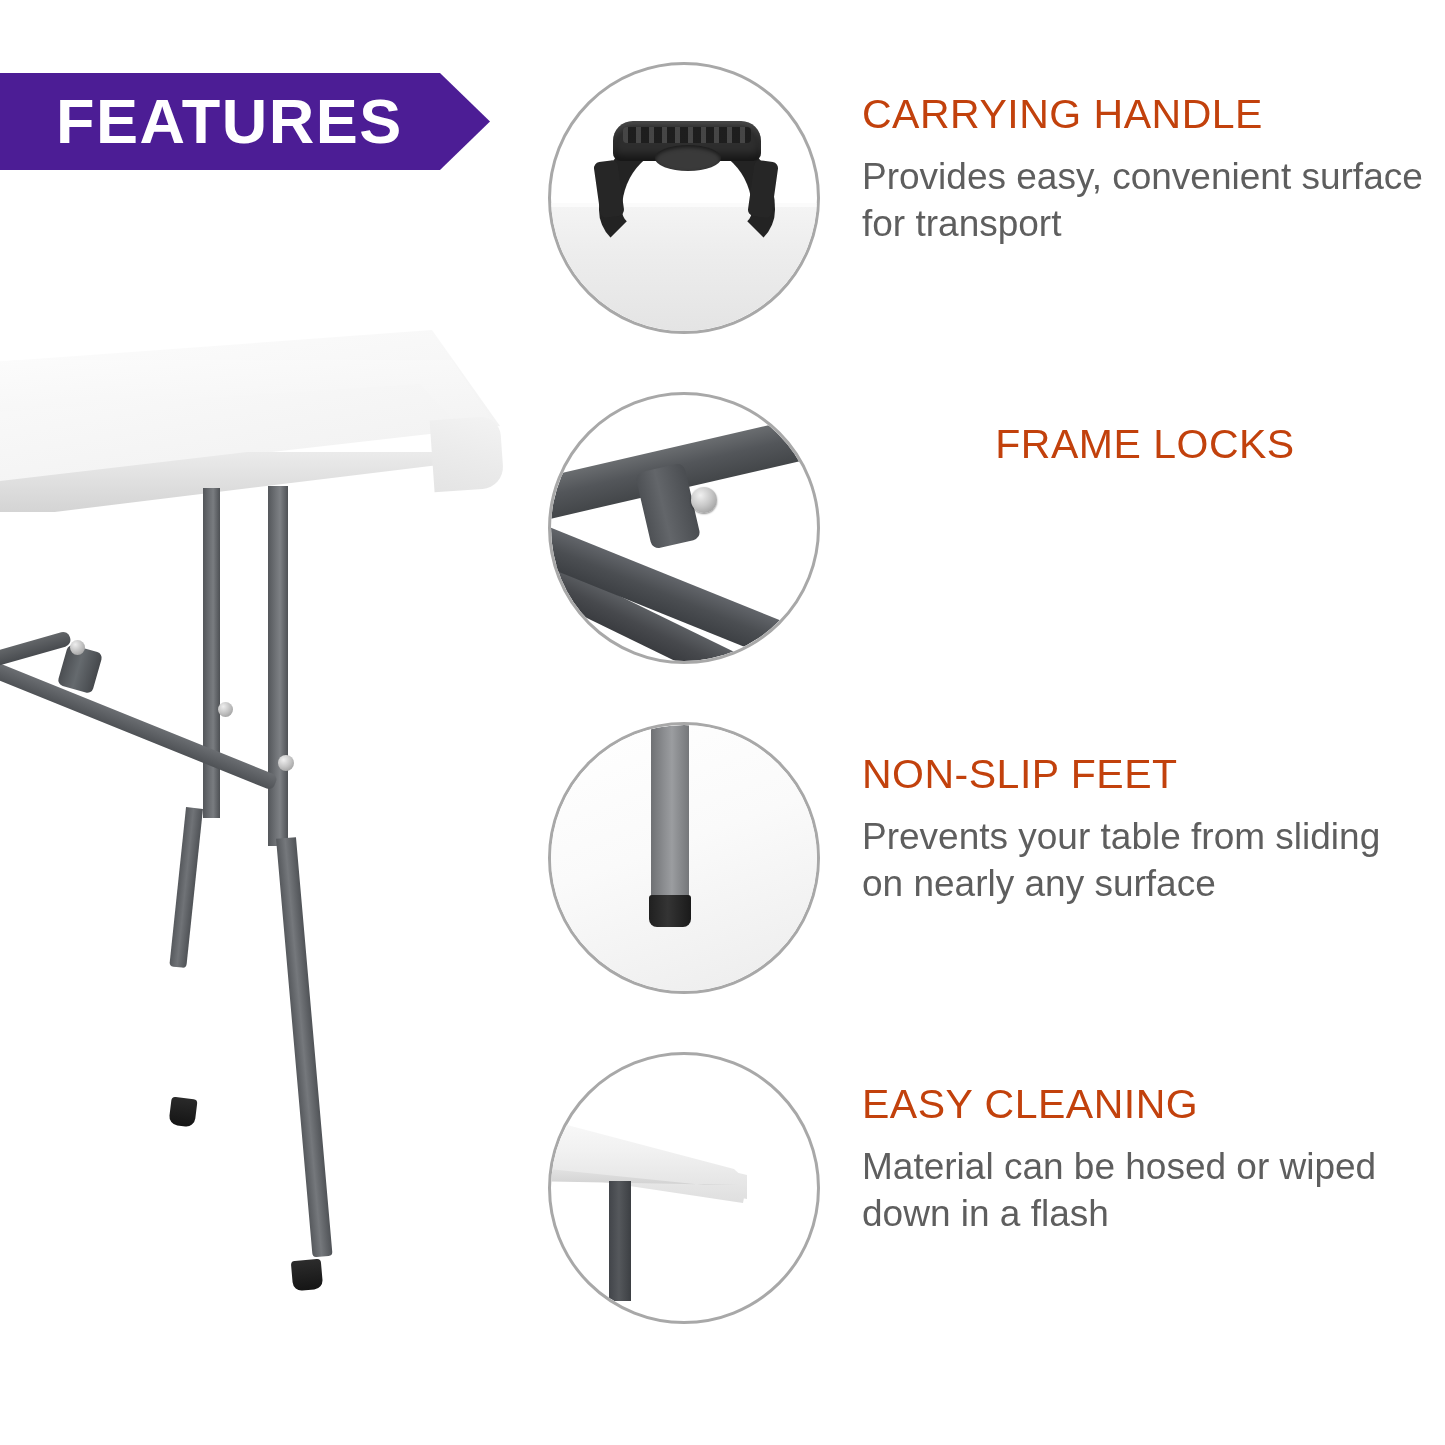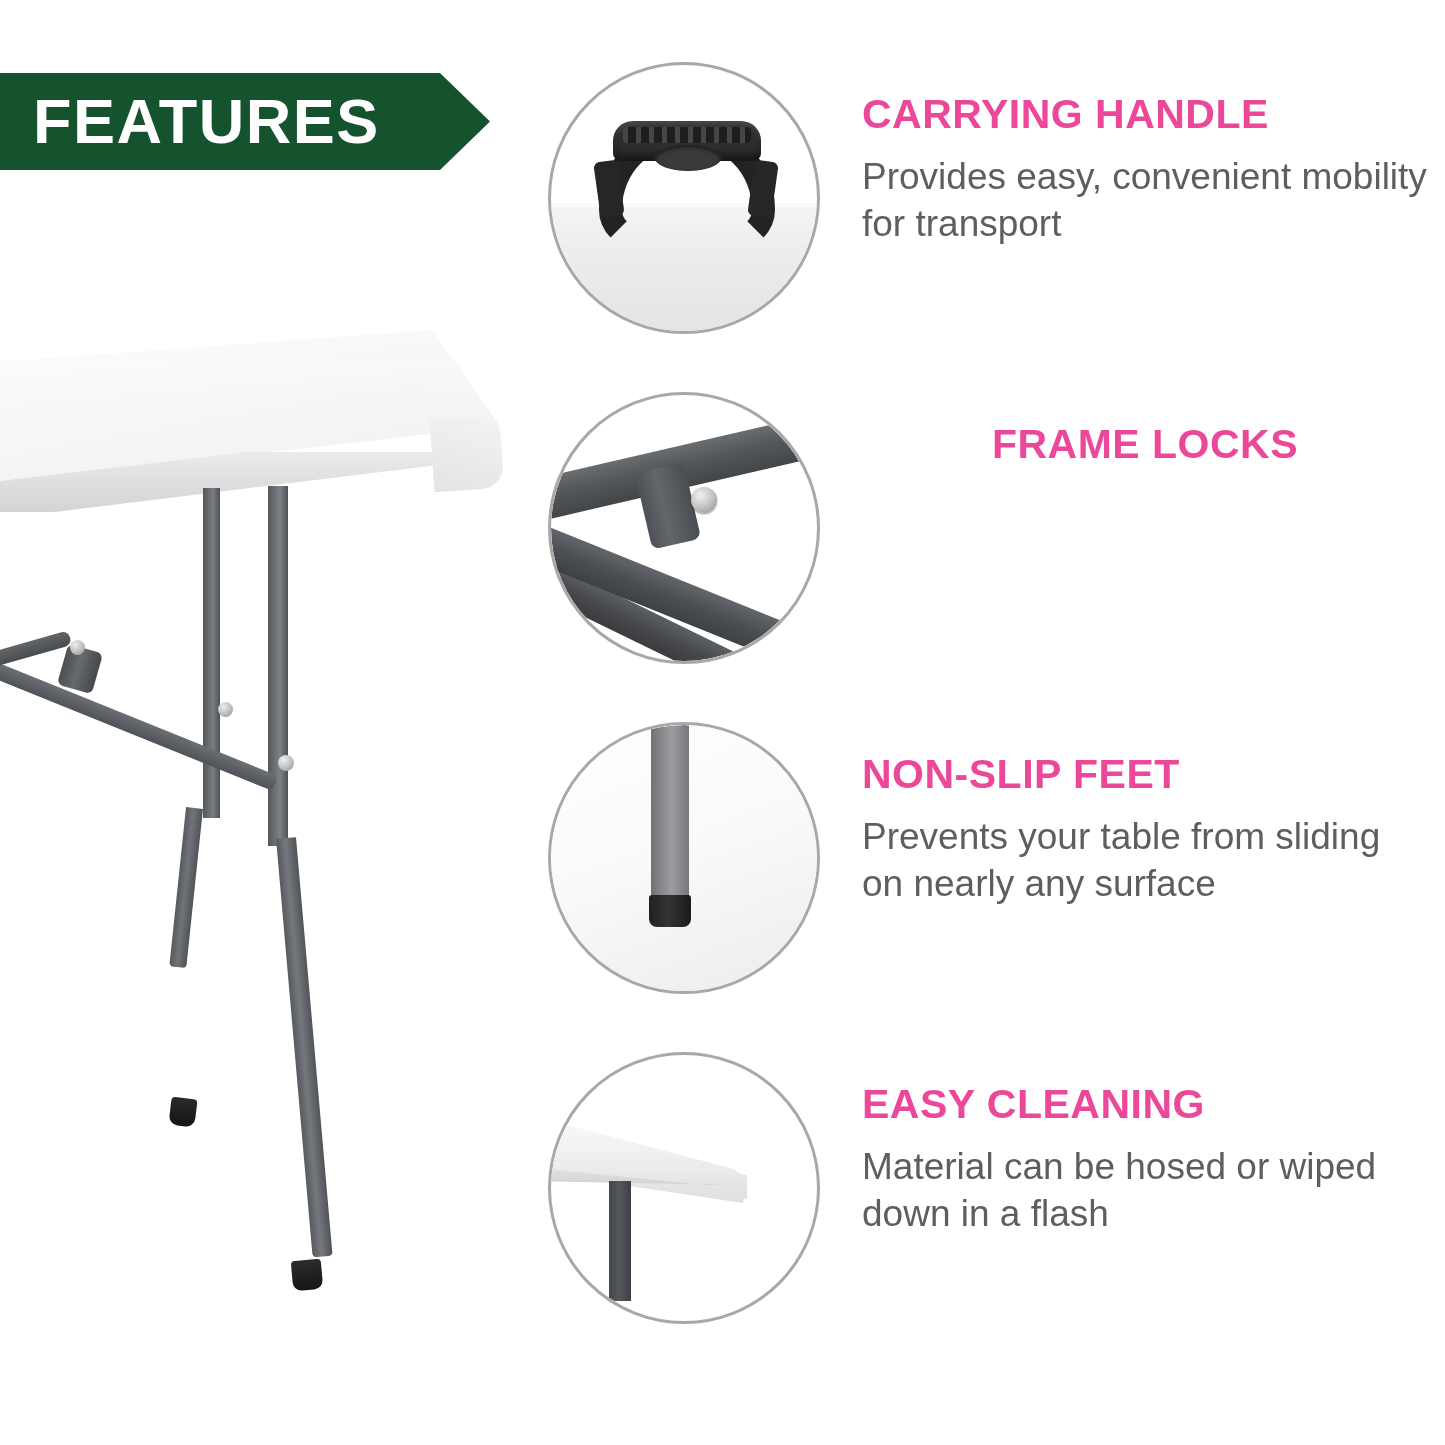--- a/index.html
+++ b/index.html
@@ -18,25 +18,26 @@
     overflow: hidden;
   }
 
   
   .banner {
     position: absolute;
     left: 0;
     top: 73px;
     width: 490px;
     height: 97px;
-    background: #14532d;
+    background: #4c1d95;
     -webkit-clip-path: polygon(0 0, 440px 0, 490px 48.5px, 440px 97px, 0 97px);
     clip-path: polygon(0 0, 440px 0, 490px 48.5px, 440px 97px, 0 97px);
     display: flex;
     align-items: center;
+    padding-left: 23px;
   }
   .banner-label {
     color: #ffffff;
     font-size: 63px;
     font-weight: bold;
     letter-spacing: 1.5px;
     margin-left: 33px;
     line-height: 1;
   }
 
@@ -256,23 +257,23 @@
     background: linear-gradient(90deg, #42454a 0%, #55585c 45%, #3c3f43 100%);
   }
 
   
   .feature-text {
     flex: 1;
     padding-left: 42px;
     padding-top: 30px;
   }
   .feature-title {
-    color: #ec4899;
+    color: #c2410c;
     font-size: 41px;
-    font-weight: bold;
+    font-weight: normal;
     letter-spacing: .5px;
     line-height: 1.1;
     margin: 0 0 16px 0;
     white-space: nowrap;
   }
   .feature-desc {
     color: #5e5e5e;
     font-size: 37px;
     font-weight: normal;
     line-height: 1.28;
@@ -493,21 +494,21 @@
         <div class="ch-handle-arc"></div>
         <div class="ch-leg-l"></div>
         <div class="ch-leg-r"></div>
         <div class="ch-handle-grip"></div>
         <div class="ch-ribs"></div>
         <div class="ch-oval"></div>
       </div>
     </div>
     <div class="feature-text">
       <h2 class="feature-title">CARRYING HANDLE</h2>
-      <p class="feature-desc">Provides easy, convenient mobility for transport</p>
+      <p class="feature-desc">Provides easy, convenient surface for transport</p>
     </div>
   </div>
 
   <div class="feature-row r2">
     <div class="thumb">
       <div class="thumb-inner">
         <div class="fl-bar-diag2"></div>
         <div class="fl-bar-diag"></div>
         <div class="fl-bar-top"></div>
         <div class="fl-collar"></div>

